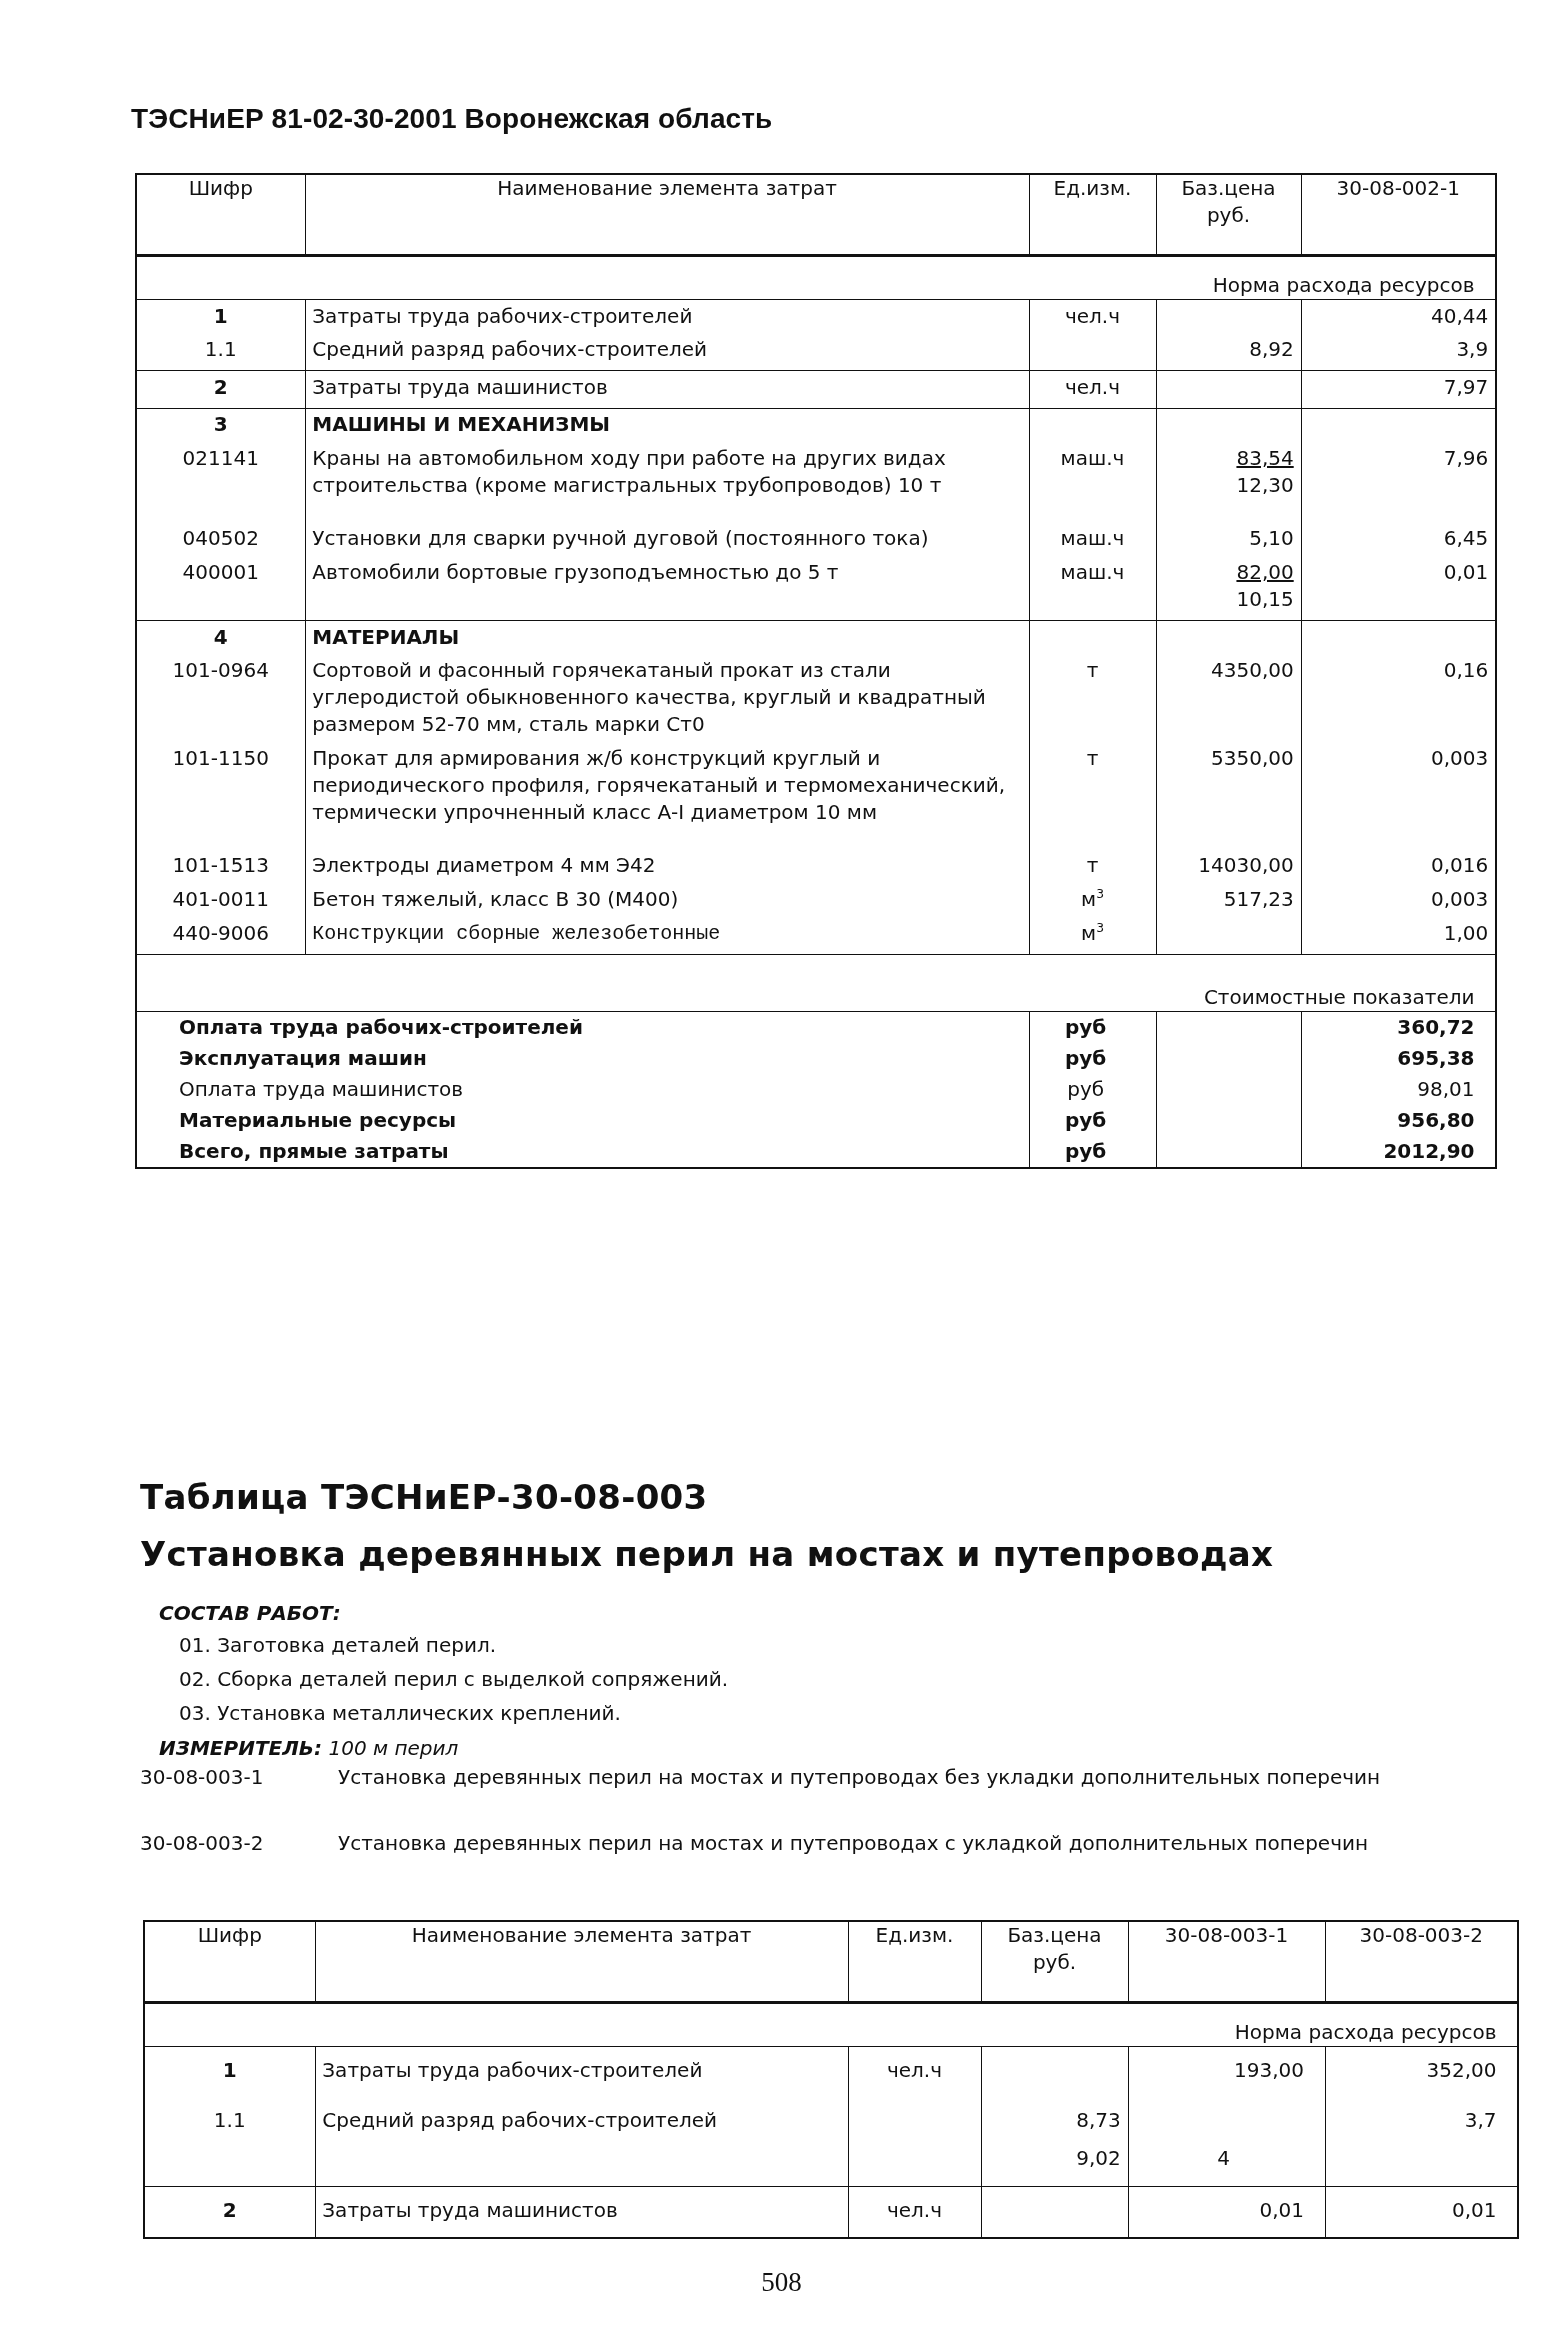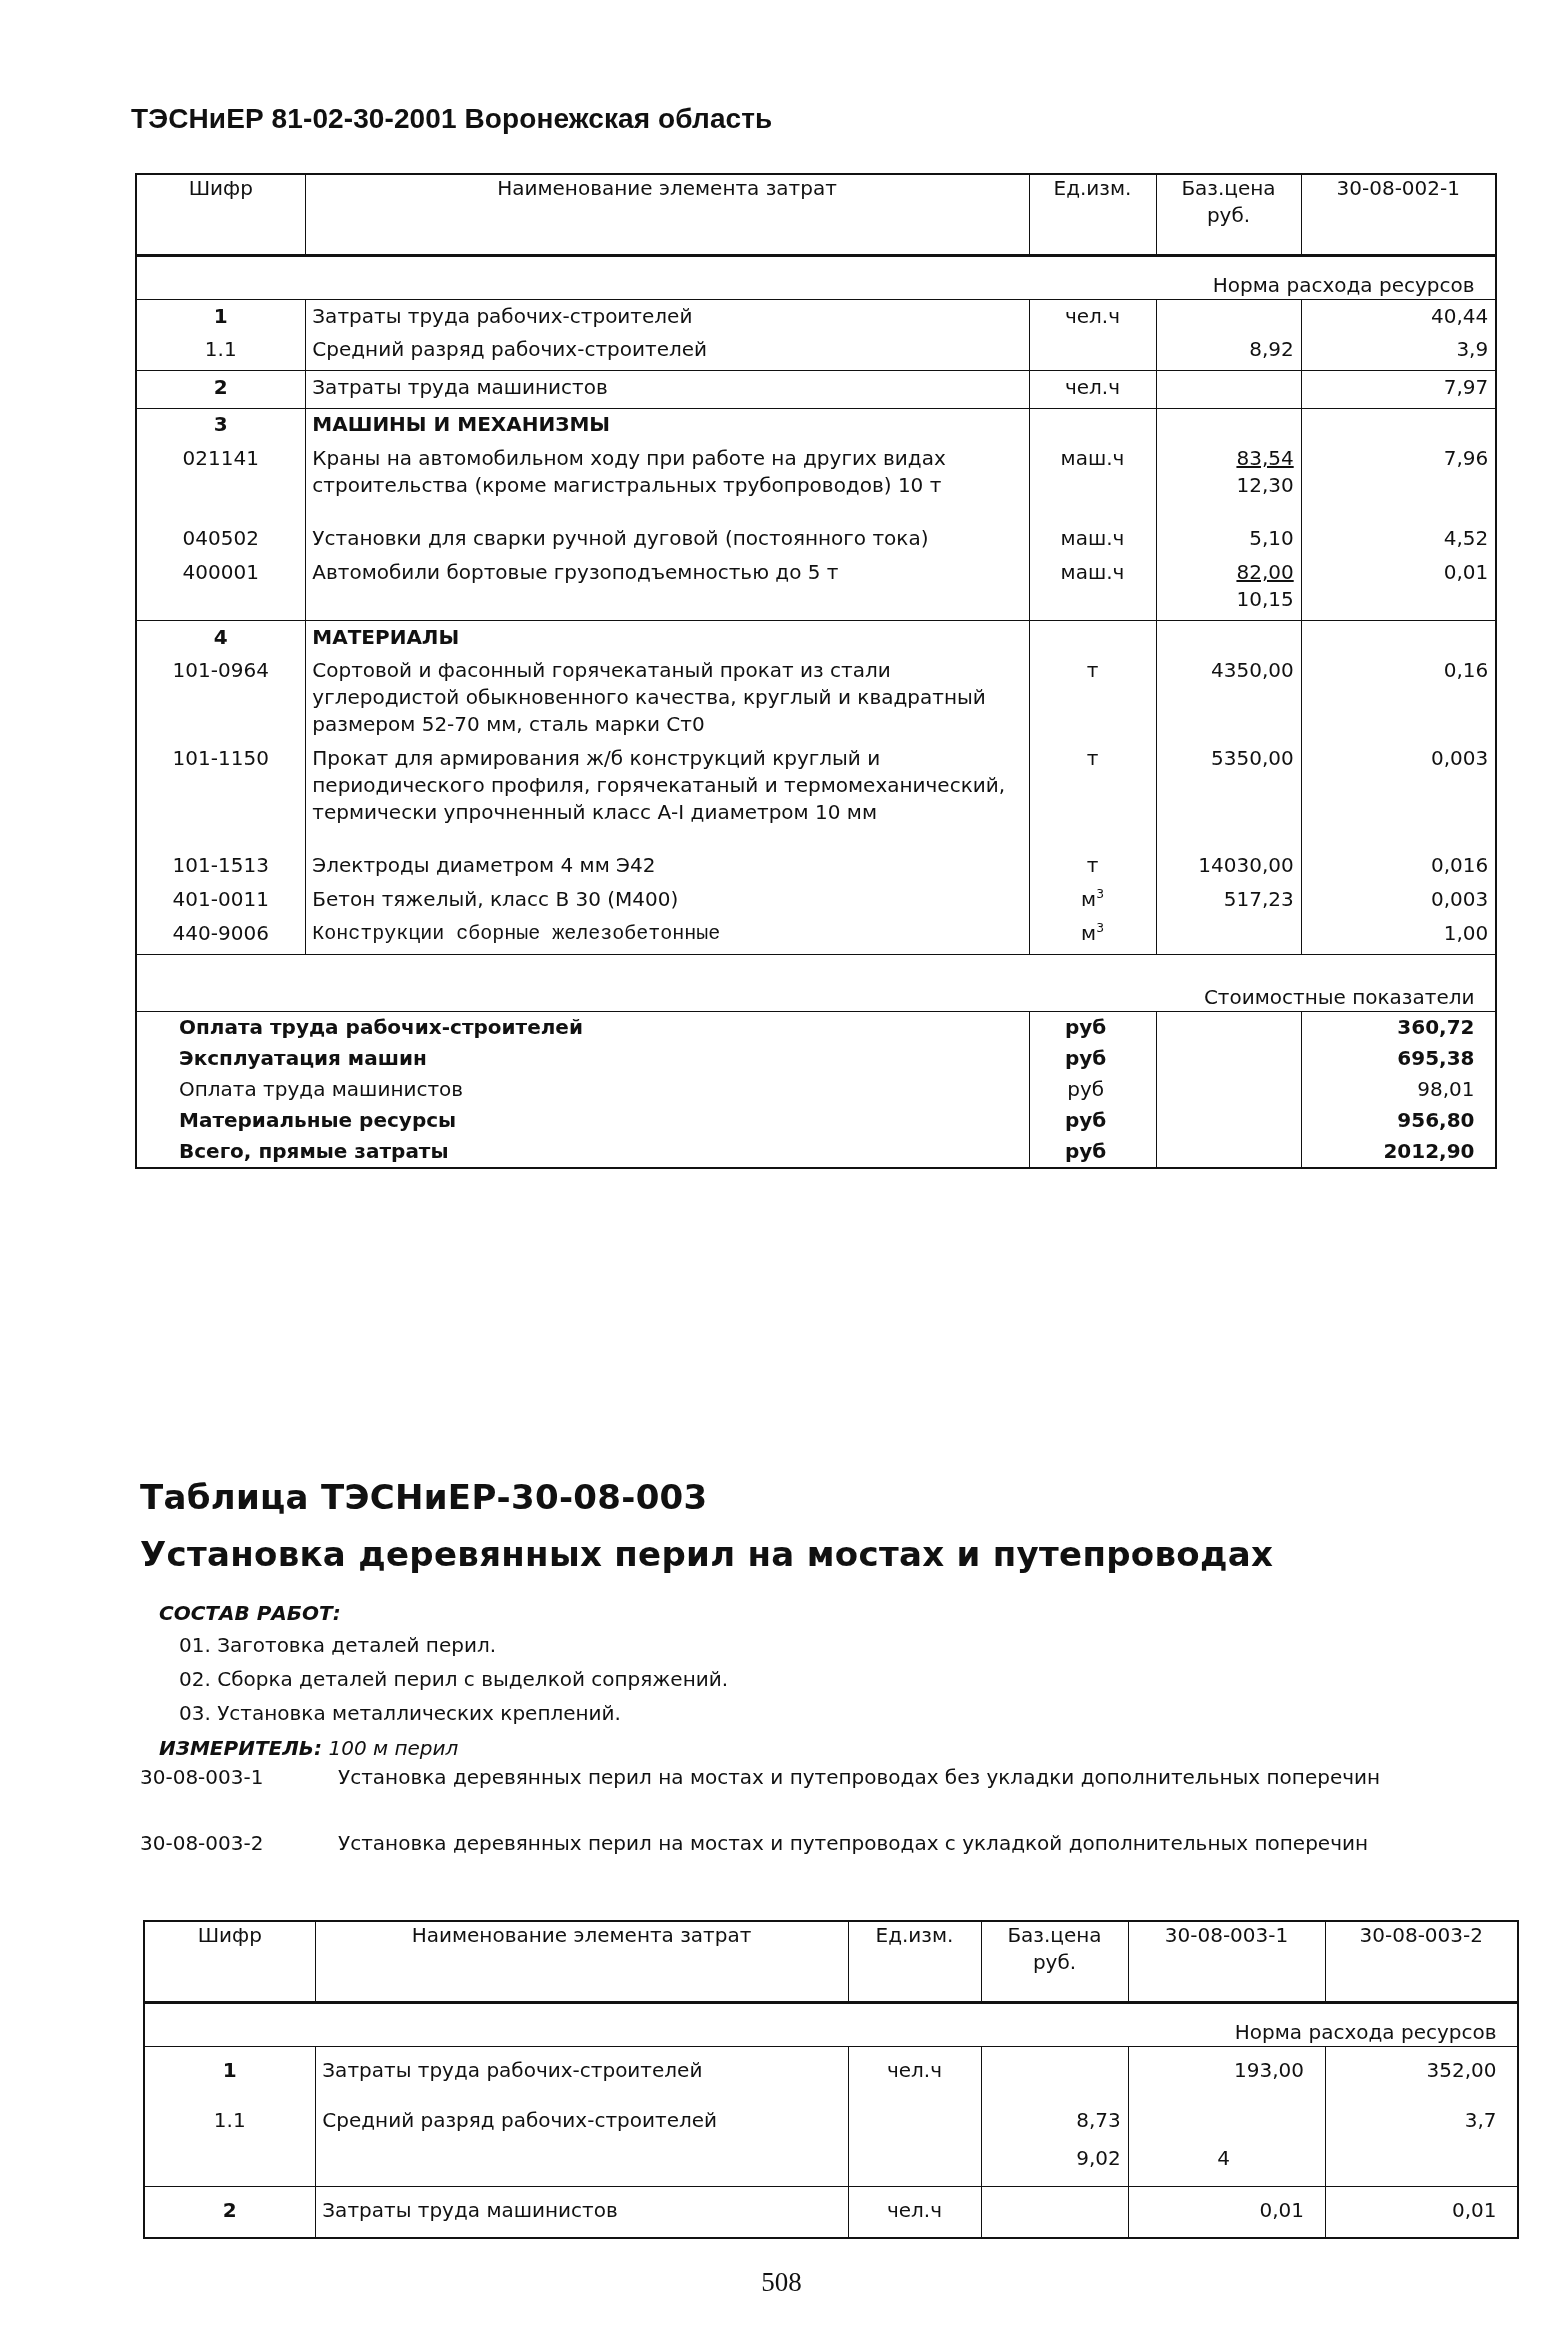--- a/index.html
+++ b/index.html
@@ -109,21 +109,21 @@
         </td>
         <td class="r vl" style="padding-bottom: 26px;">7,96</td>
       </tr>
       <tr>
         <td class="c" style="padding-bottom: 6.8px;">040502</td>
         <td class="vl" style="padding-bottom: 6.8px;">Установки для сварки ручной дуговой (постоянного тока)</td>
         <td class="c vl" style="padding-bottom: 6.8px;"><span>маш.ч</span></td>
         <td class="r vl" style="padding-bottom: 6.8px;">
           <div>5,10</div>
         </td>
-        <td class="r vl" style="padding-bottom: 6.8px;">4,52</td>
+        <td class="r vl" style="padding-bottom: 6.8px;">6,45</td>
       </tr>
       <tr>
         <td class="c" style="padding-bottom: 6.8px;">400001</td>
         <td class="vl" style="padding-bottom: 6.8px;">Автомобили бортовые грузоподъемностью до 5 т</td>
         <td class="c vl" style="padding-bottom: 6.8px;"><span>маш.ч</span></td>
         <td class="r vl" style="padding-bottom: 6.8px;">
           <div class="u">82,00</div>
           <div>10,15</div>
         </td>
         <td class="r vl" style="padding-bottom: 6.8px;">0,01</td>

